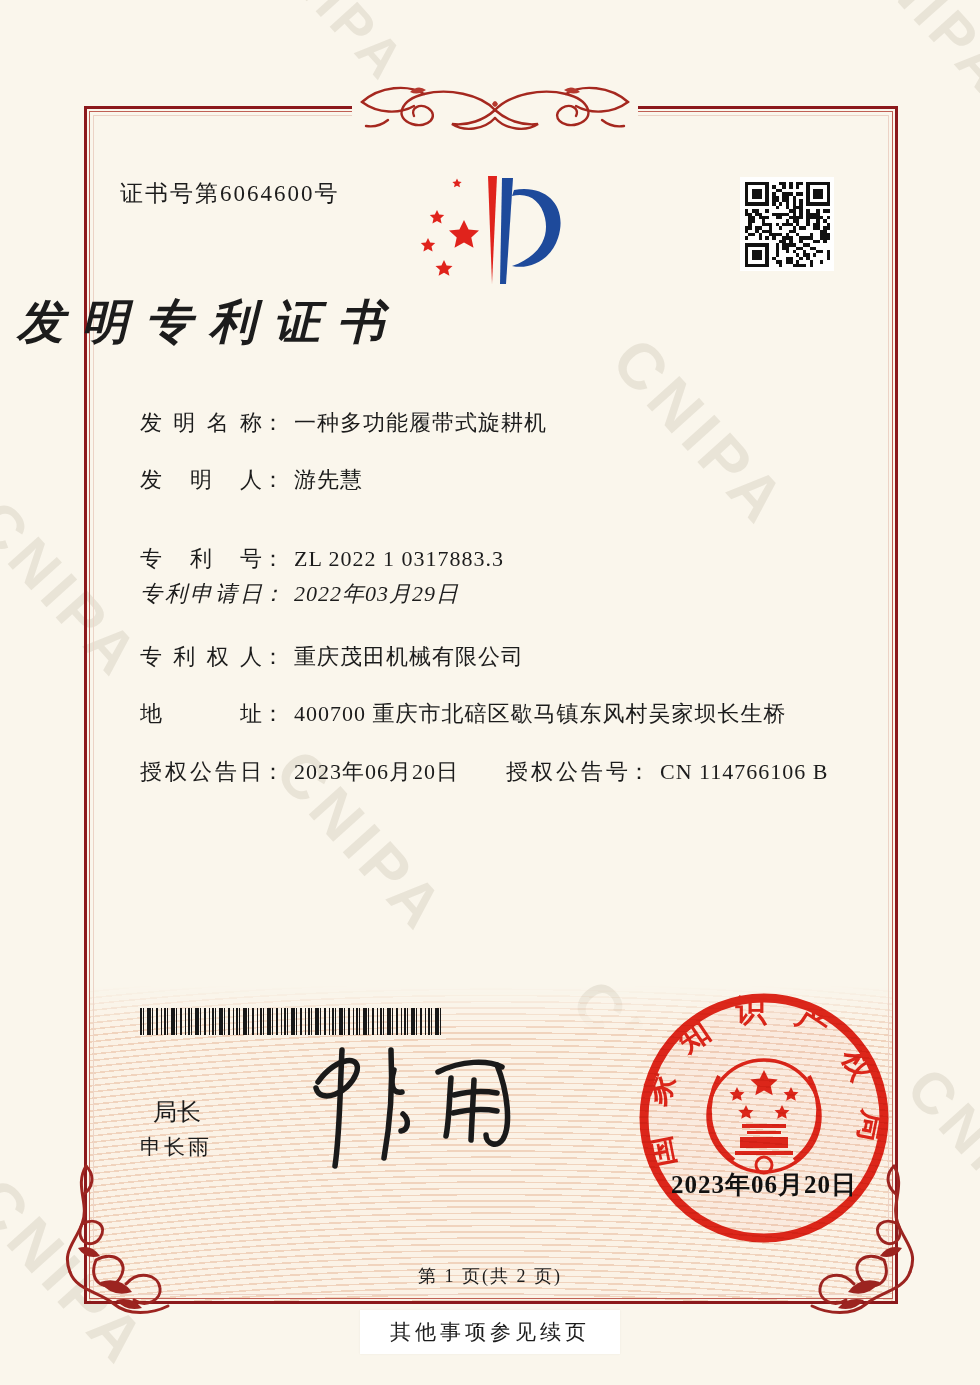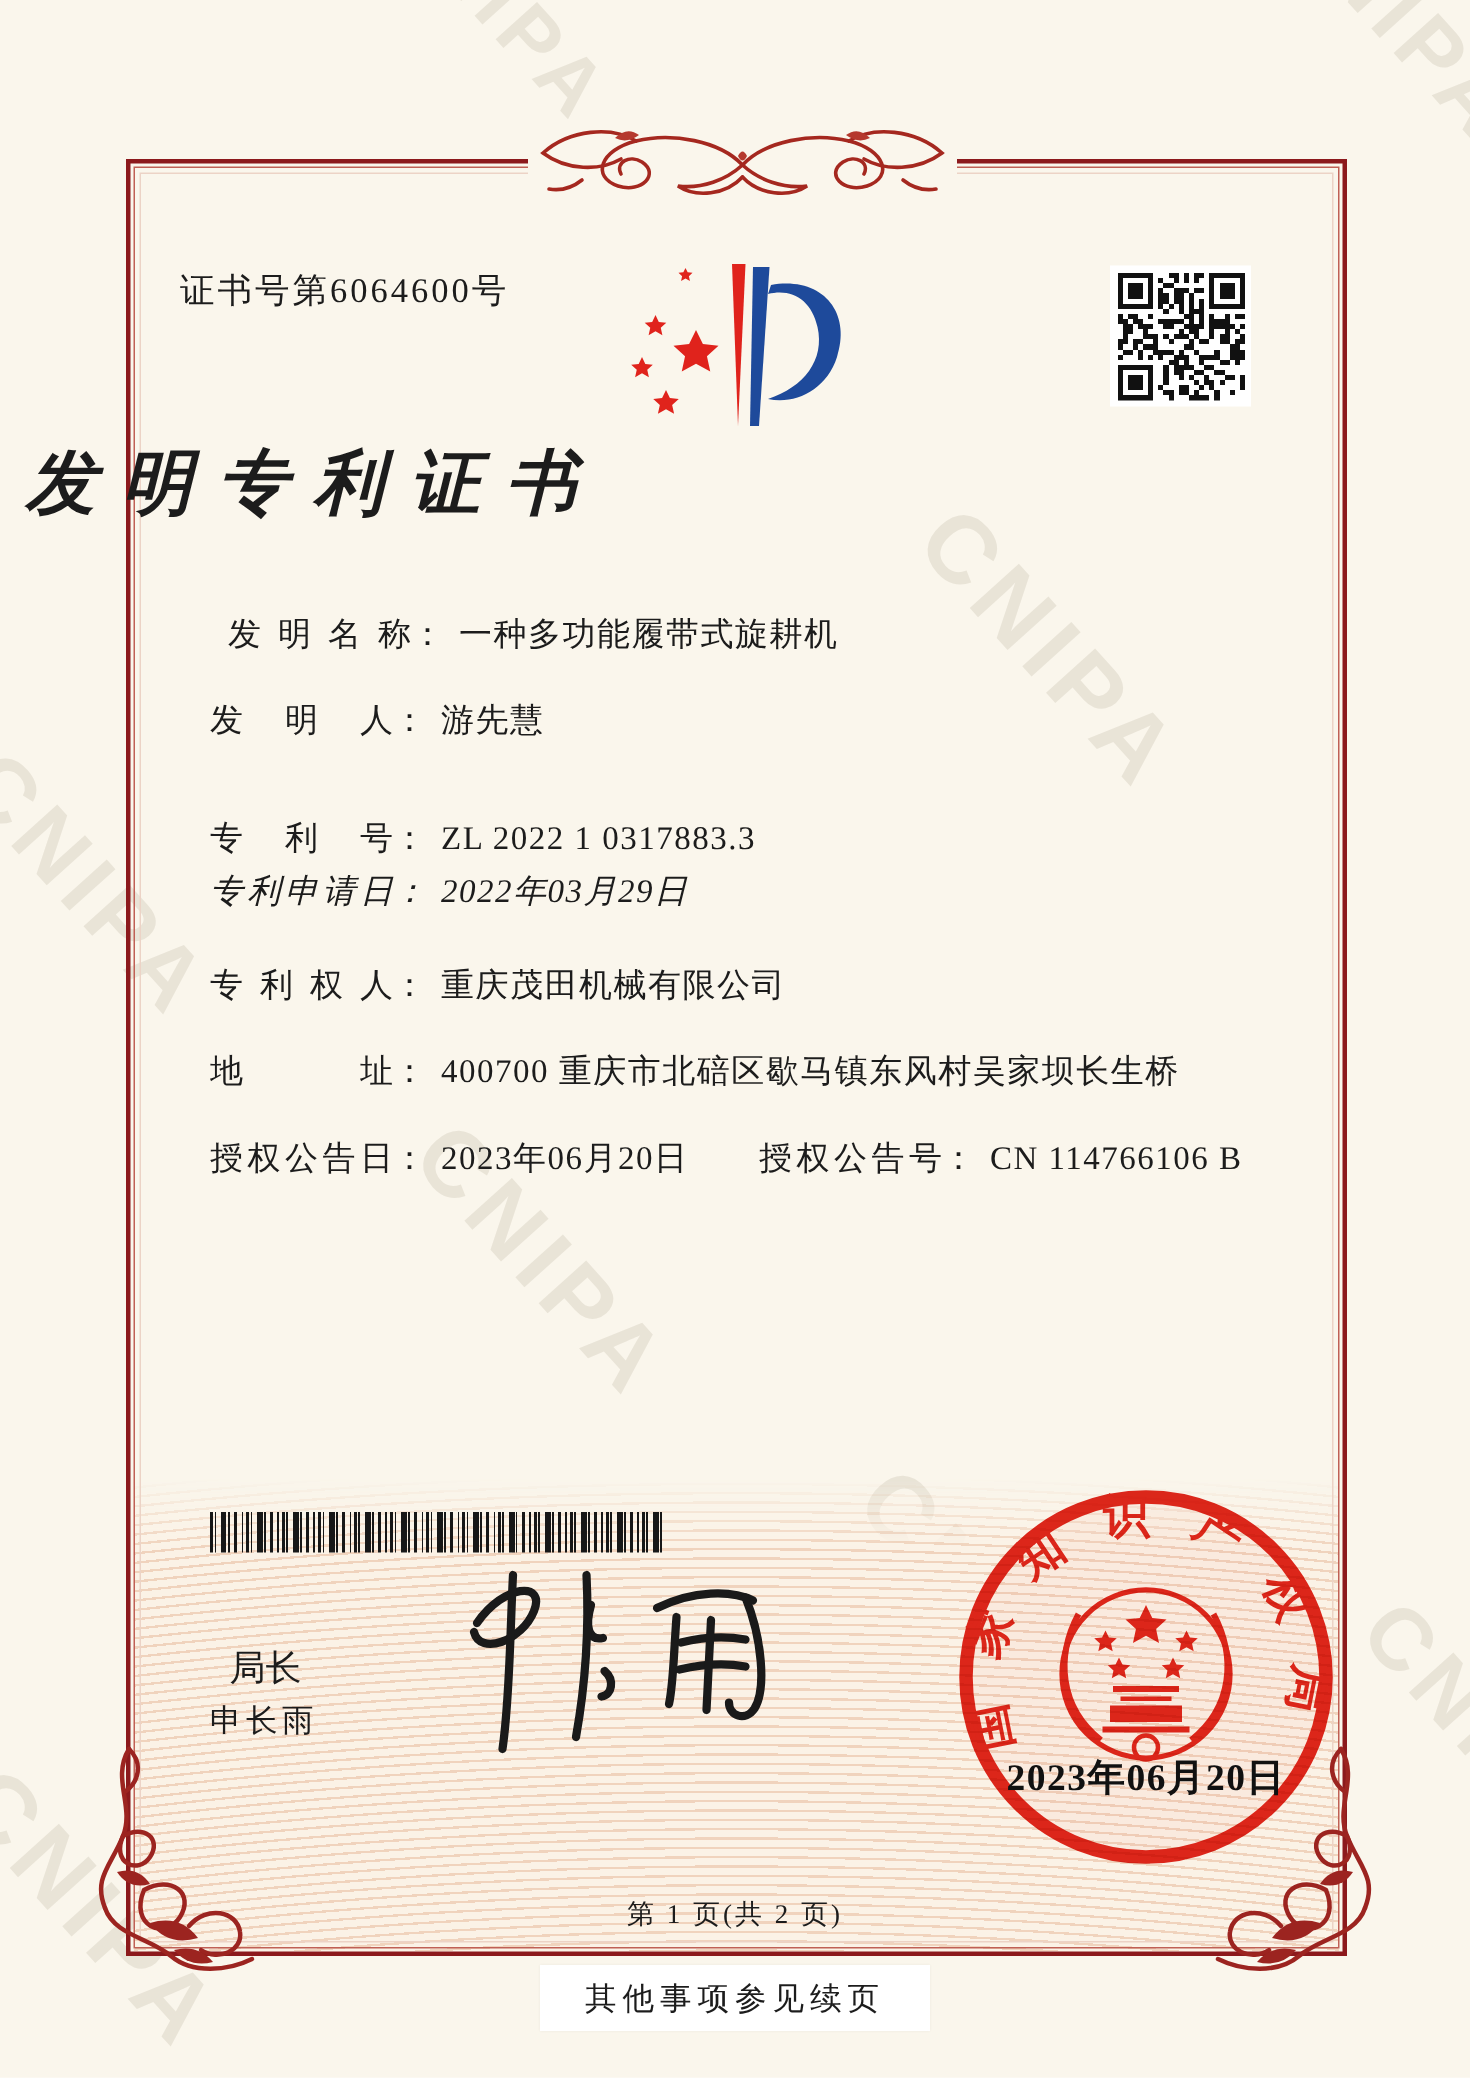--- a/index.html
+++ b/index.html
@@ -400,21 +400,21 @@
       <rect x="14" y="24" width="1" height="1" fill="#111"></rect>
       <rect x="15" y="24" width="1" height="1" fill="#111"></rect>
       <rect x="16" y="24" width="1" height="1" fill="#111"></rect>
       <rect x="17" y="24" width="1" height="1" fill="#111"></rect>
       <rect x="19" y="24" width="1" height="1" fill="#111"></rect>
     </svg>
 </div>
 
 <div class="abs title">发明专利证书</div>
 
-<div class="abs field-row" style="top:408px;margin-left:12px;">
+<div class="abs field-row" style="top:408px;">
   <span class="flabel">发明名称</span><span class="fcolon">：</span><span class="fvalue">一种多功能履带式旋耕机</span>
 </div>
 <div class="abs field-row" style="top:465px;">
   <span class="flabel">发明人</span><span class="fcolon">：</span><span class="fvalue">游先慧</span>
 </div>
 <div class="abs field-row" style="top:522px;margin-top:22px;">
   <span class="flabel">专利号</span><span class="fcolon">：</span><span class="fvalue">ZL 2022 1 0317883.3</span>
 </div>
 <div class="abs field-row" style="top:579px;font-style:italic;">
   <span class="flabel">专利申请日</span><span class="fcolon">：</span><span class="fvalue">2022年03月29日</span>

